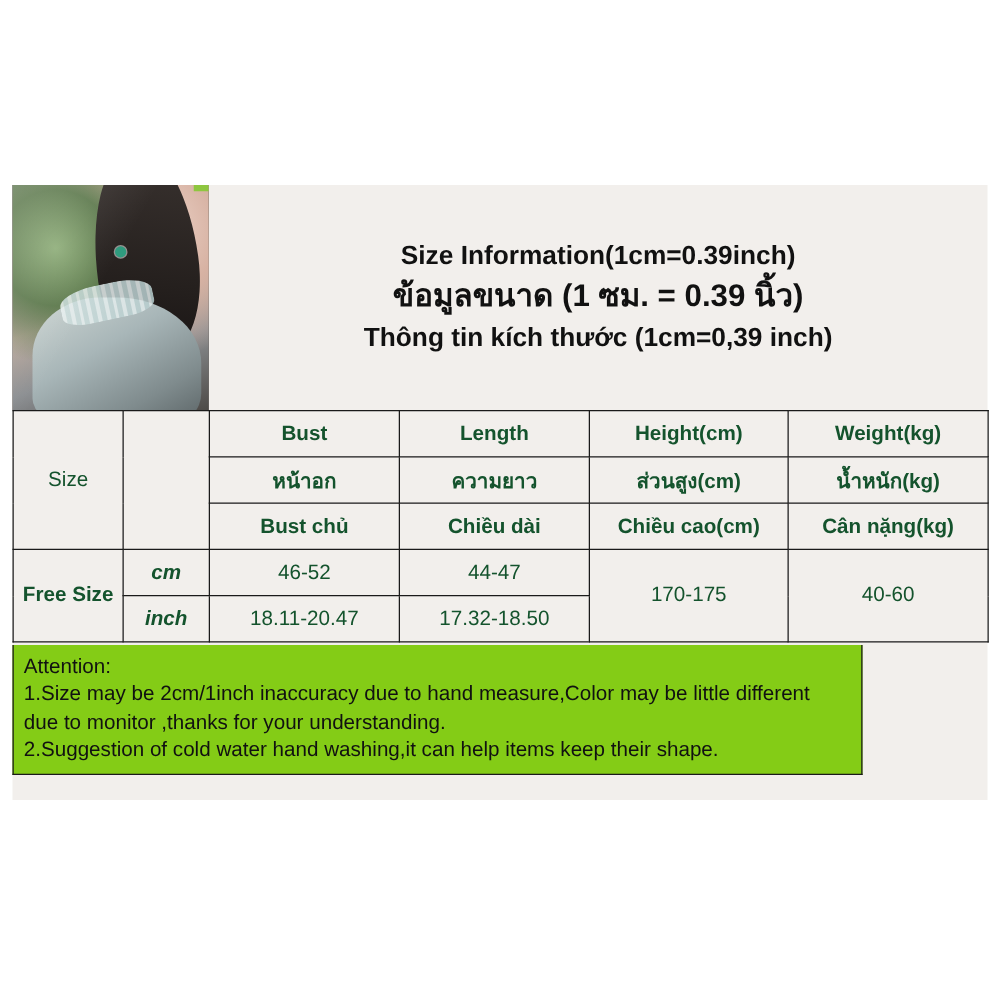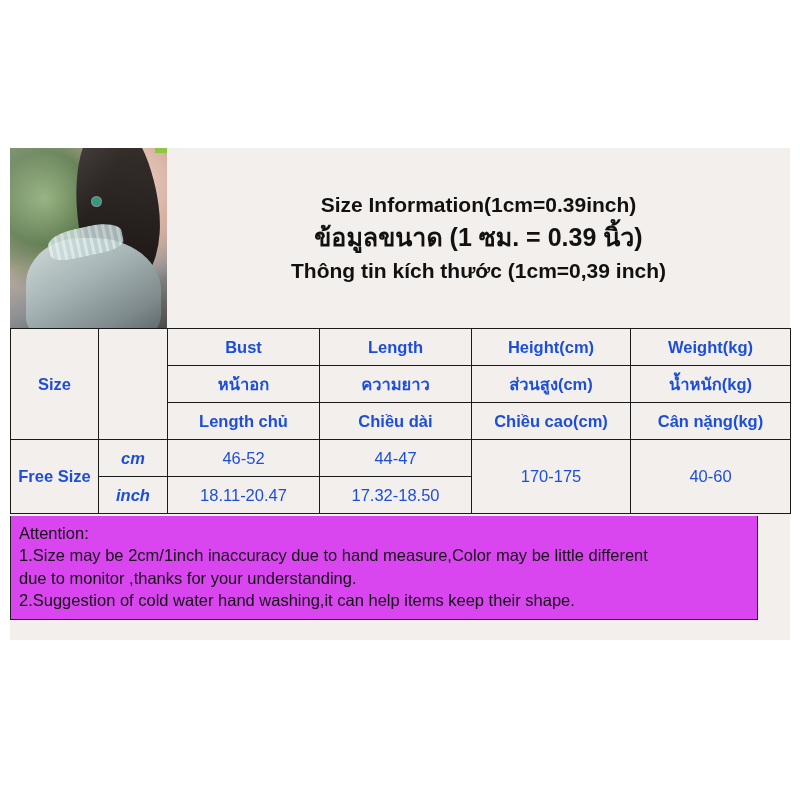--- a/index.html
+++ b/index.html
@@ -128,54 +128,54 @@
   table.size-table {
     border-collapse: collapse;
     width: 100%;
     table-layout: fixed;
   }
   table.size-table td {
     border: 1px solid #1a1a1a;
     text-align: center;
     vertical-align: middle;
     font-size: 16.5px;
-    color: #1d4ed8;
+    color: #14532d;
     padding: 4px 2px;
     height: 37px;
     box-sizing: border-box;
   }
   td.head {
     font-weight: bold;
     font-size: 16px;
   }
   td.size-label {
-    font-weight: bold;
+    font-weight: normal;
     font-size: 25px;
   }
   td.freesize {
     font-weight: bold;
     font-size: 17px;
   }
   td.unit {
     font-weight: bold;
     font-size: 16px;
     font-style: italic;
   }
   td.val {
     font-size: 17px;
   }
 
   
   .attention {
     position: absolute;
     left: 0;
     top: 368px;
-    width: 748px;
-    box-sizing: border-box;
-    background: #d946ef;
+    width: 680px;
+    box-sizing: border-box;
+    background: #84cc16;
     border: 1px solid #1a1a1a;
     border-top: none;
     padding: 6px 8px 8px 8px;
   }
   .attention p {
     margin: 0;
     font-size: 16.5px;
     color: #111111;
     line-height: 1.35;
   }
@@ -222,21 +222,21 @@
           <td class="head">Height(cm)</td>
           <td class="head">Weight(kg)</td>
         </tr>
         <tr>
           <td class="head">หน้าอก</td>
           <td class="head">ความยาว</td>
           <td class="head">ส่วนสูง(cm)</td>
           <td class="head">น้ำหนัก(kg)</td>
         </tr>
         <tr>
-          <td class="head">Length chủ</td>
+          <td class="head">Bust chủ</td>
           <td class="head">Chiều dài</td>
           <td class="head">Chiều cao(cm)</td>
           <td class="head">Cân nặng(kg)</td>
         </tr>
         <tr>
           <td class="freesize" rowspan="2">Free  Size</td>
           <td class="unit">cm</td>
           <td class="val">46-52</td>
           <td class="val">44-47</td>
           <td class="val" rowspan="2">170-175</td>

